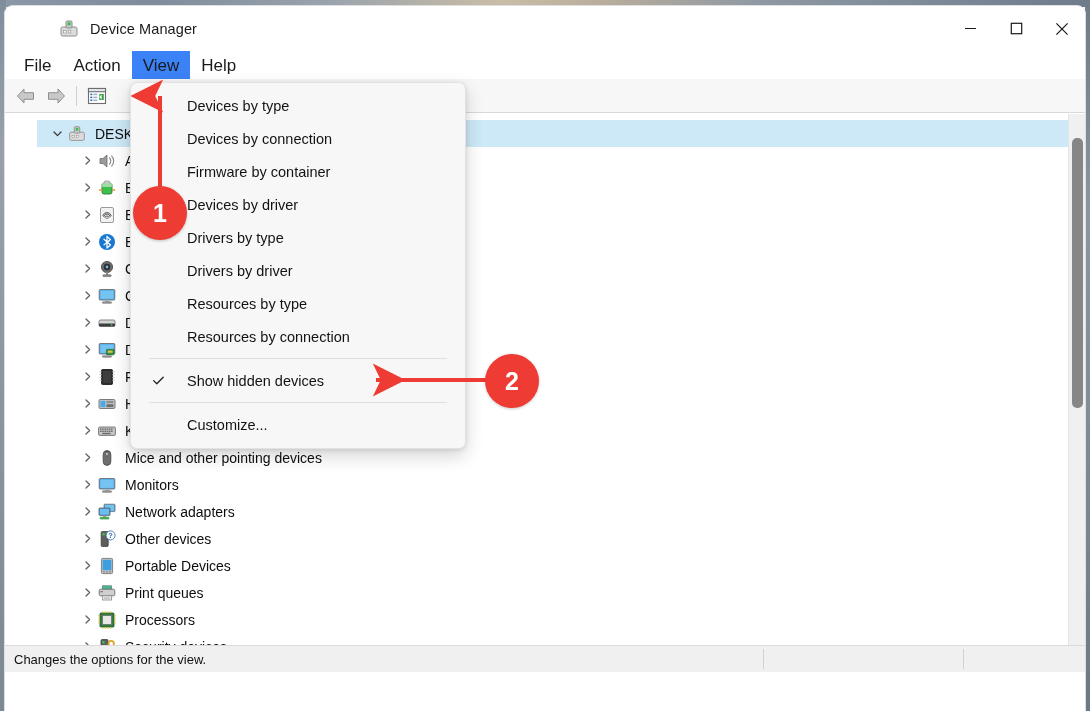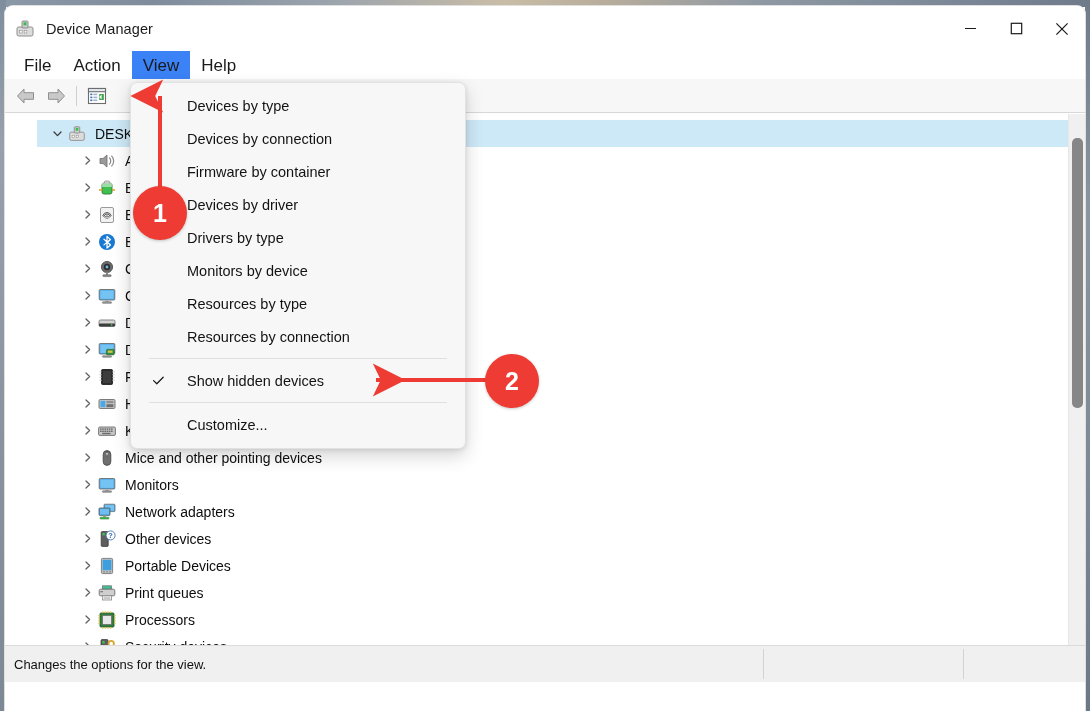--- a/index.html
+++ b/index.html
@@ -32,21 +32,21 @@
     border-radius: 9px 9px 0 0;
     overflow: hidden;
     border: 1px solid #dfdfdf;
     border-bottom: none;
   }
 
   
   #titlebar {
     position: relative; height: 45px; width: 100%;
     background: #ffffff;
-    display: flex; align-items: center;
+    display: flex; align-items: center; padding-left: 44px;
   }
   #title-icon { margin-left: 9px; width: 22px; height: 22px; position: relative; flex: 0 0 auto; }
   #title-text {
     margin-left: 10px; font-size: 14.5px; color: #1b1b1b;
     letter-spacing: .1px; white-space: nowrap;
   }
   .wincontrols { position: absolute; right: 0; top: 0; height: 45px; display: flex; }
   .wc {
     width: 46px; height: 45px; display: flex; align-items: center; justify-content: center;
     cursor: default;
@@ -100,21 +100,21 @@
     width: 17px; flex: 0 0 auto; background: #f0f0f0;
     border-left: 1px solid #e6e6e6; position: relative;
   }
   #vthumb {
     position: absolute; left: 3px; width: 11px; top: 24px; height: 270px;
     background: #868686; border-radius: 5px;
   }
 
   
   #statusbar {
-    position: relative; height: 37px; background: #f0f0f0;
+    position: relative; height: 27px; background: #f0f0f0;
     border-top: 1px solid #dadada; display: flex; align-items: center;
   }
   #status-text { font-size: 13px; color: #111; padding-left: 9px; }
   .status-div { position: absolute; top: 3px; bottom: 3px; width: 1px; background: #d2d2d2; }
 
   
   #viewmenu {
     position: absolute; left: 130px; top: 82px; width: 336px;
     background: #f7f7f7; border: 1px solid #e2e2e2;
     border-radius: 7px; padding: 6px 0 7px 0;
@@ -634,21 +634,21 @@
   <div class="mi">
     <span>Firmware by container</span>
   </div>
   <div class="mi">
     <span>Devices by driver</span>
   </div>
   <div class="mi">
     <span>Drivers by type</span>
   </div>
   <div class="mi">
-    <span>Monitors by device</span>
+    <span>Drivers by driver</span>
   </div>
   <div class="mi">
     <span>Resources by type</span>
   </div>
   <div class="mi">
     <span>Resources by connection</span>
   </div>
 
   <div class="mi-sep"></div>
 

